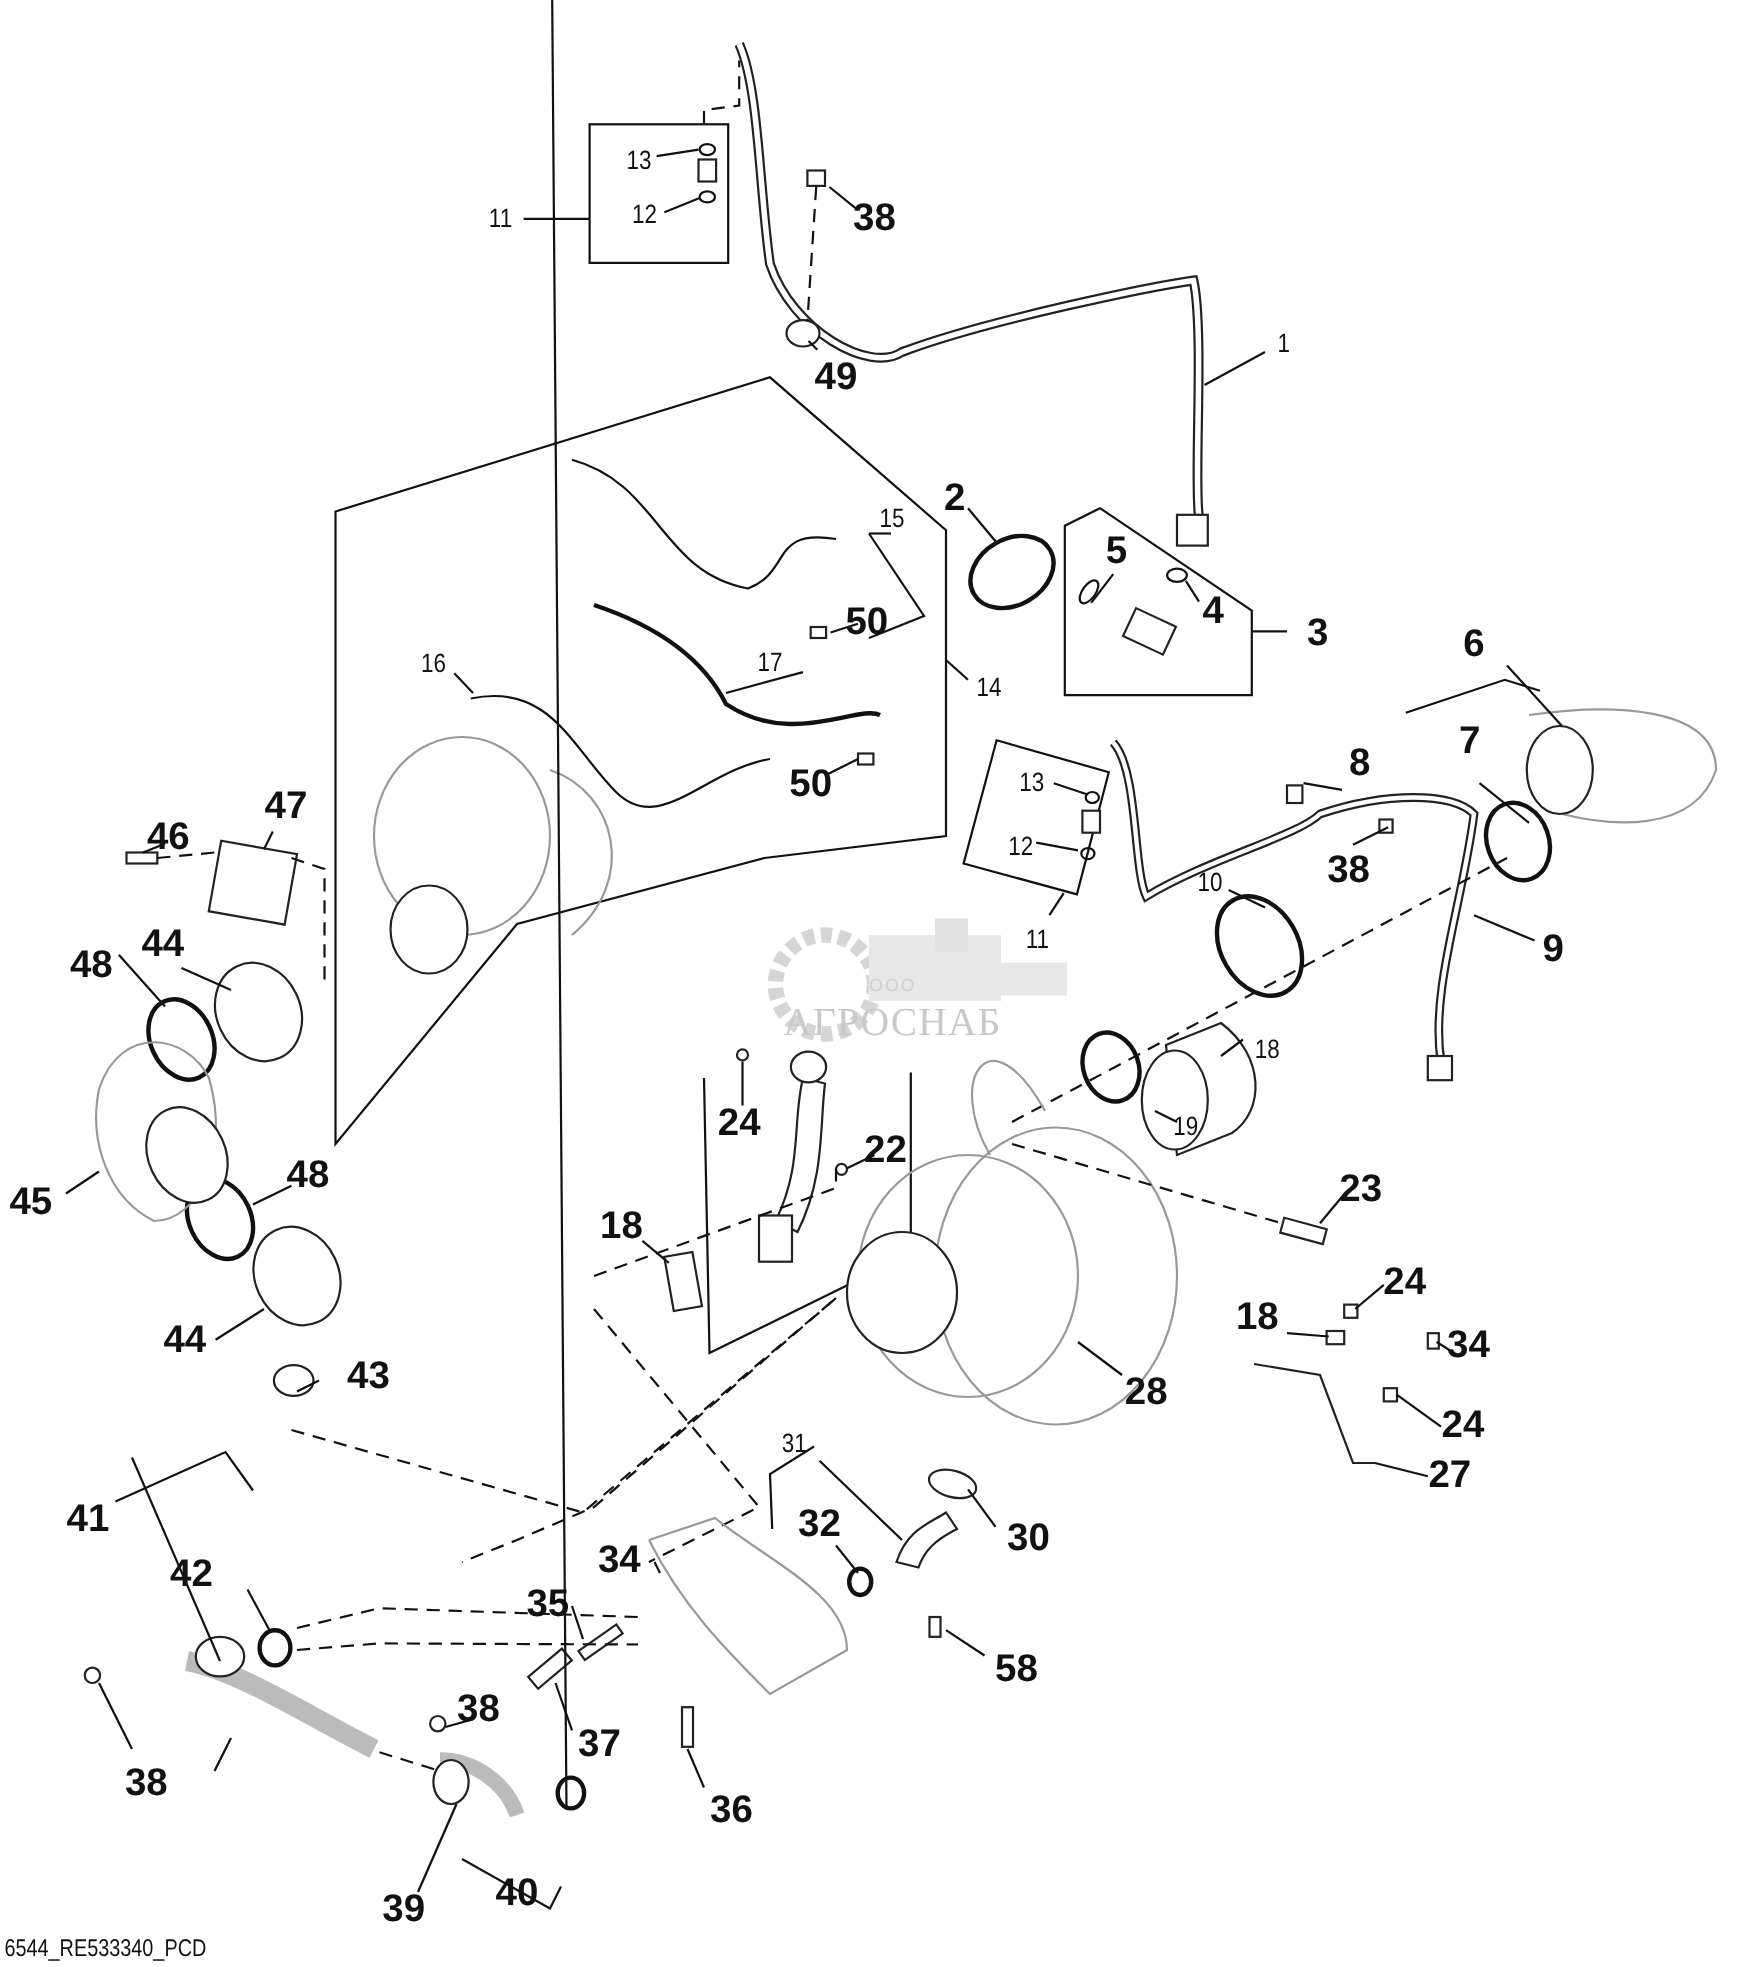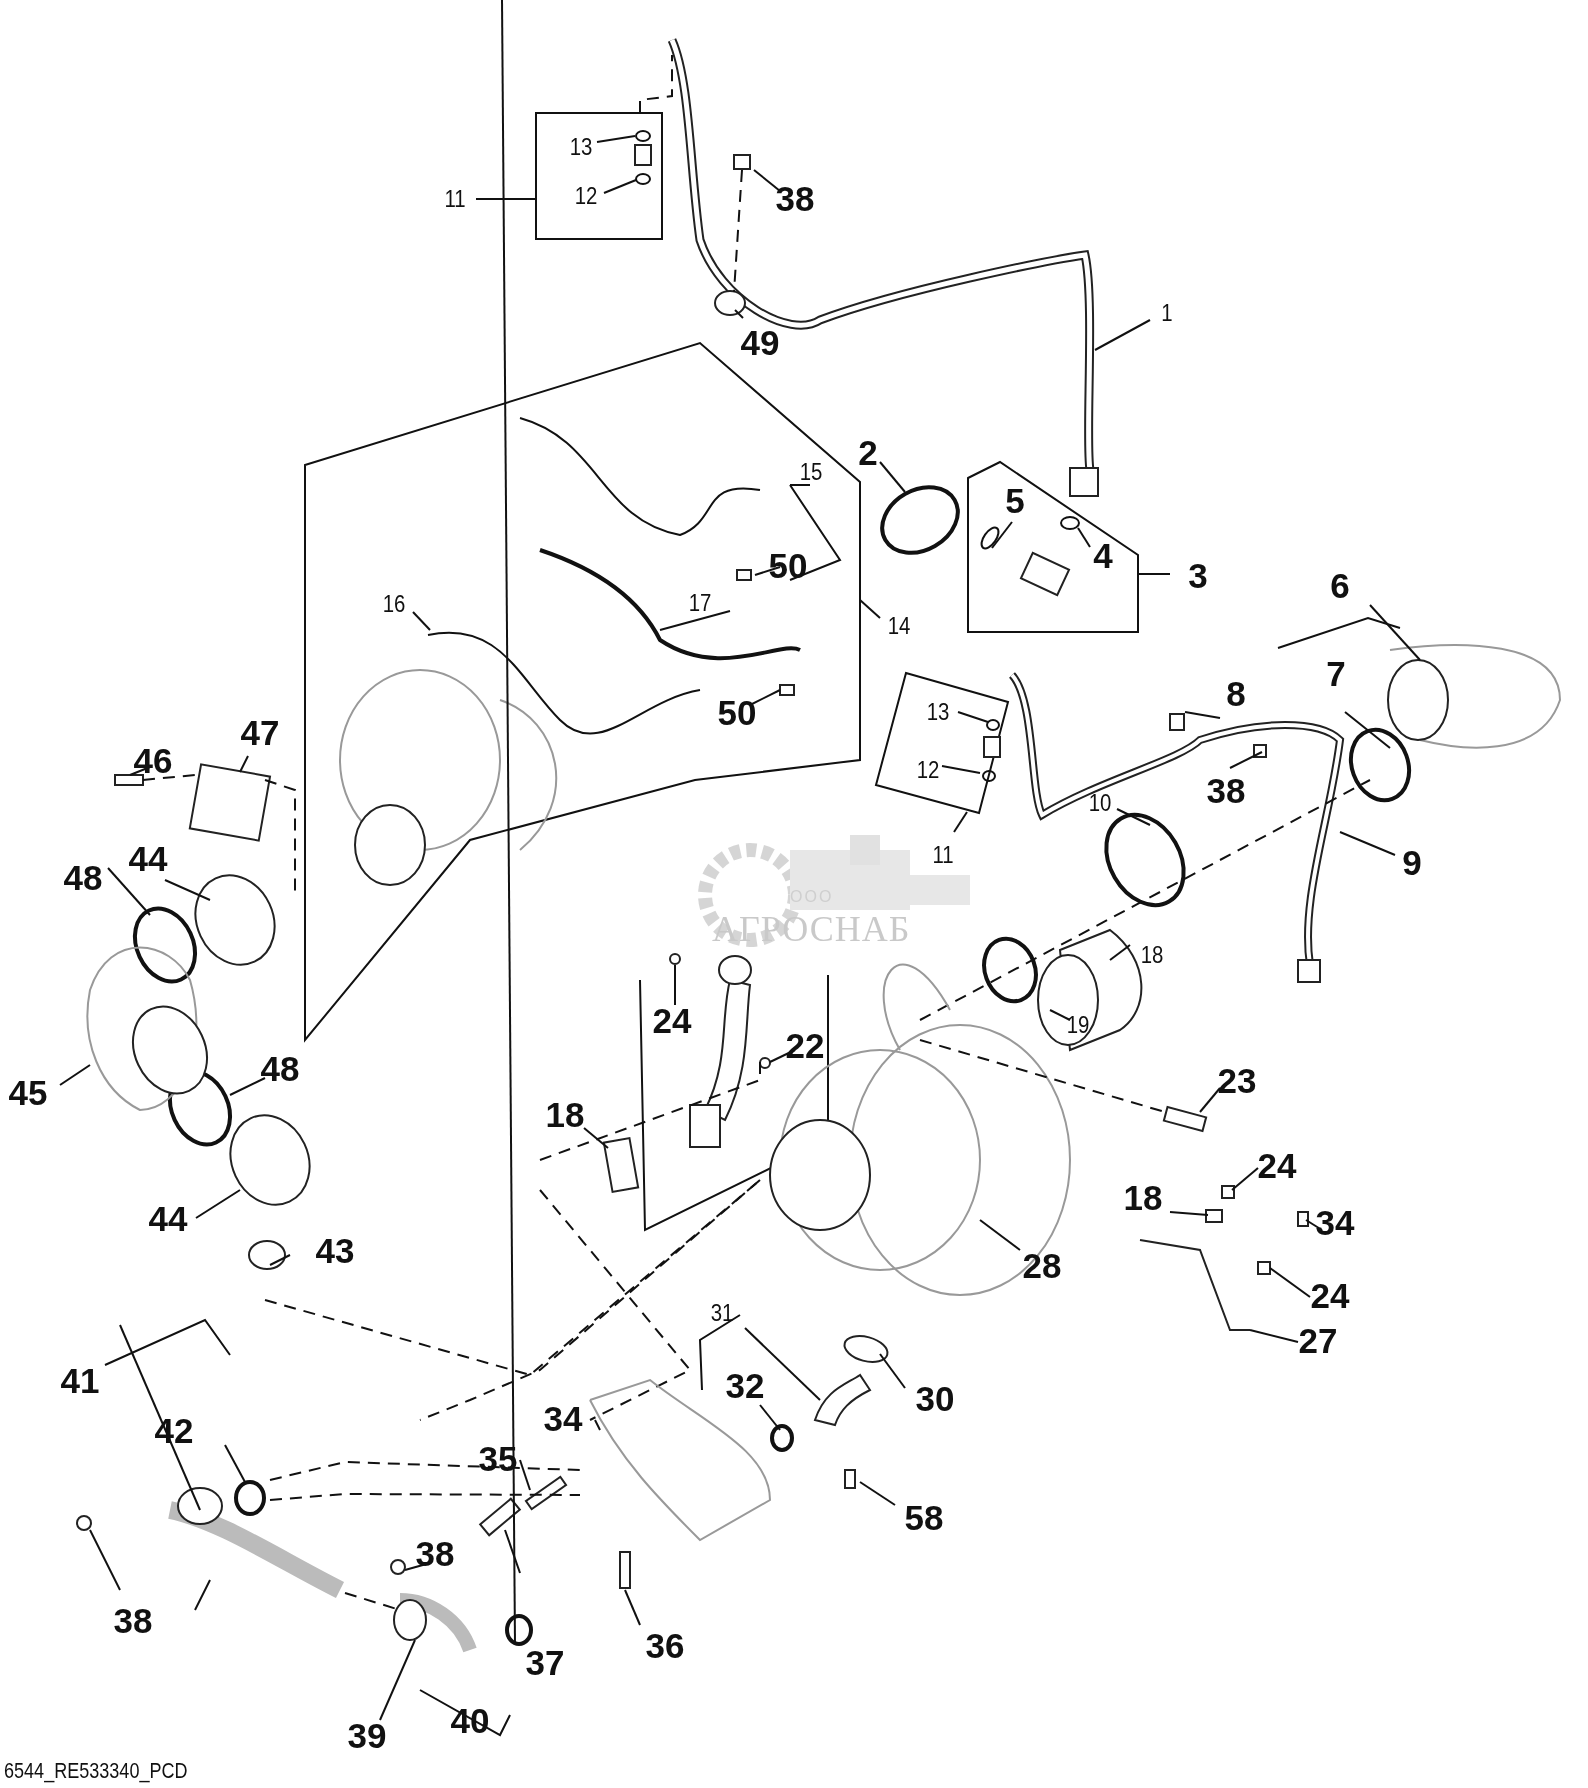--- a/index.html
+++ b/index.html
@@ -249,21 +249,21 @@
 <div class="lbl" style="left:1318px;top:1340px">27</div>
 <div class="lbl" style="left:1042px;top:1265px">28</div>
 <div class="lbl" style="left:565px;top:1114px">18</div>
 <div class="lbl" style="left:935px;top:1398px">30</div>
 <div class="lbl sm" style="left:722px;top:1313px">31</div>
 <div class="lbl" style="left:745px;top:1385px">32</div>
 <div class="lbl" style="left:924px;top:1517px">58</div>
 <div class="lbl" style="left:563px;top:1418px">34</div>
 <div class="lbl" style="left:498px;top:1458px">35</div>
 <div class="lbl" style="left:665px;top:1645px">36</div>
-<div class="lbl" style="left:545px;top:1662px">37</div>
+<div class="lbl" style="left:545px;top:1585px">37</div>
 <div class="lbl" style="left:795px;top:198px">38</div>
 <div class="lbl" style="left:1226px;top:790px">38</div>
 <div class="lbl" style="left:133px;top:1620px">38</div>
 <div class="lbl" style="left:435px;top:1553px">38</div>
 <div class="lbl" style="left:367px;top:1735px">39</div>
 <div class="lbl" style="left:470px;top:1720px">40</div>
 <div class="lbl" style="left:80px;top:1380px">41</div>
 <div class="lbl" style="left:174px;top:1430px">42</div>
 <div class="lbl" style="left:335px;top:1250px">43</div>
 <div class="lbl" style="left:148px;top:858px">44</div>

